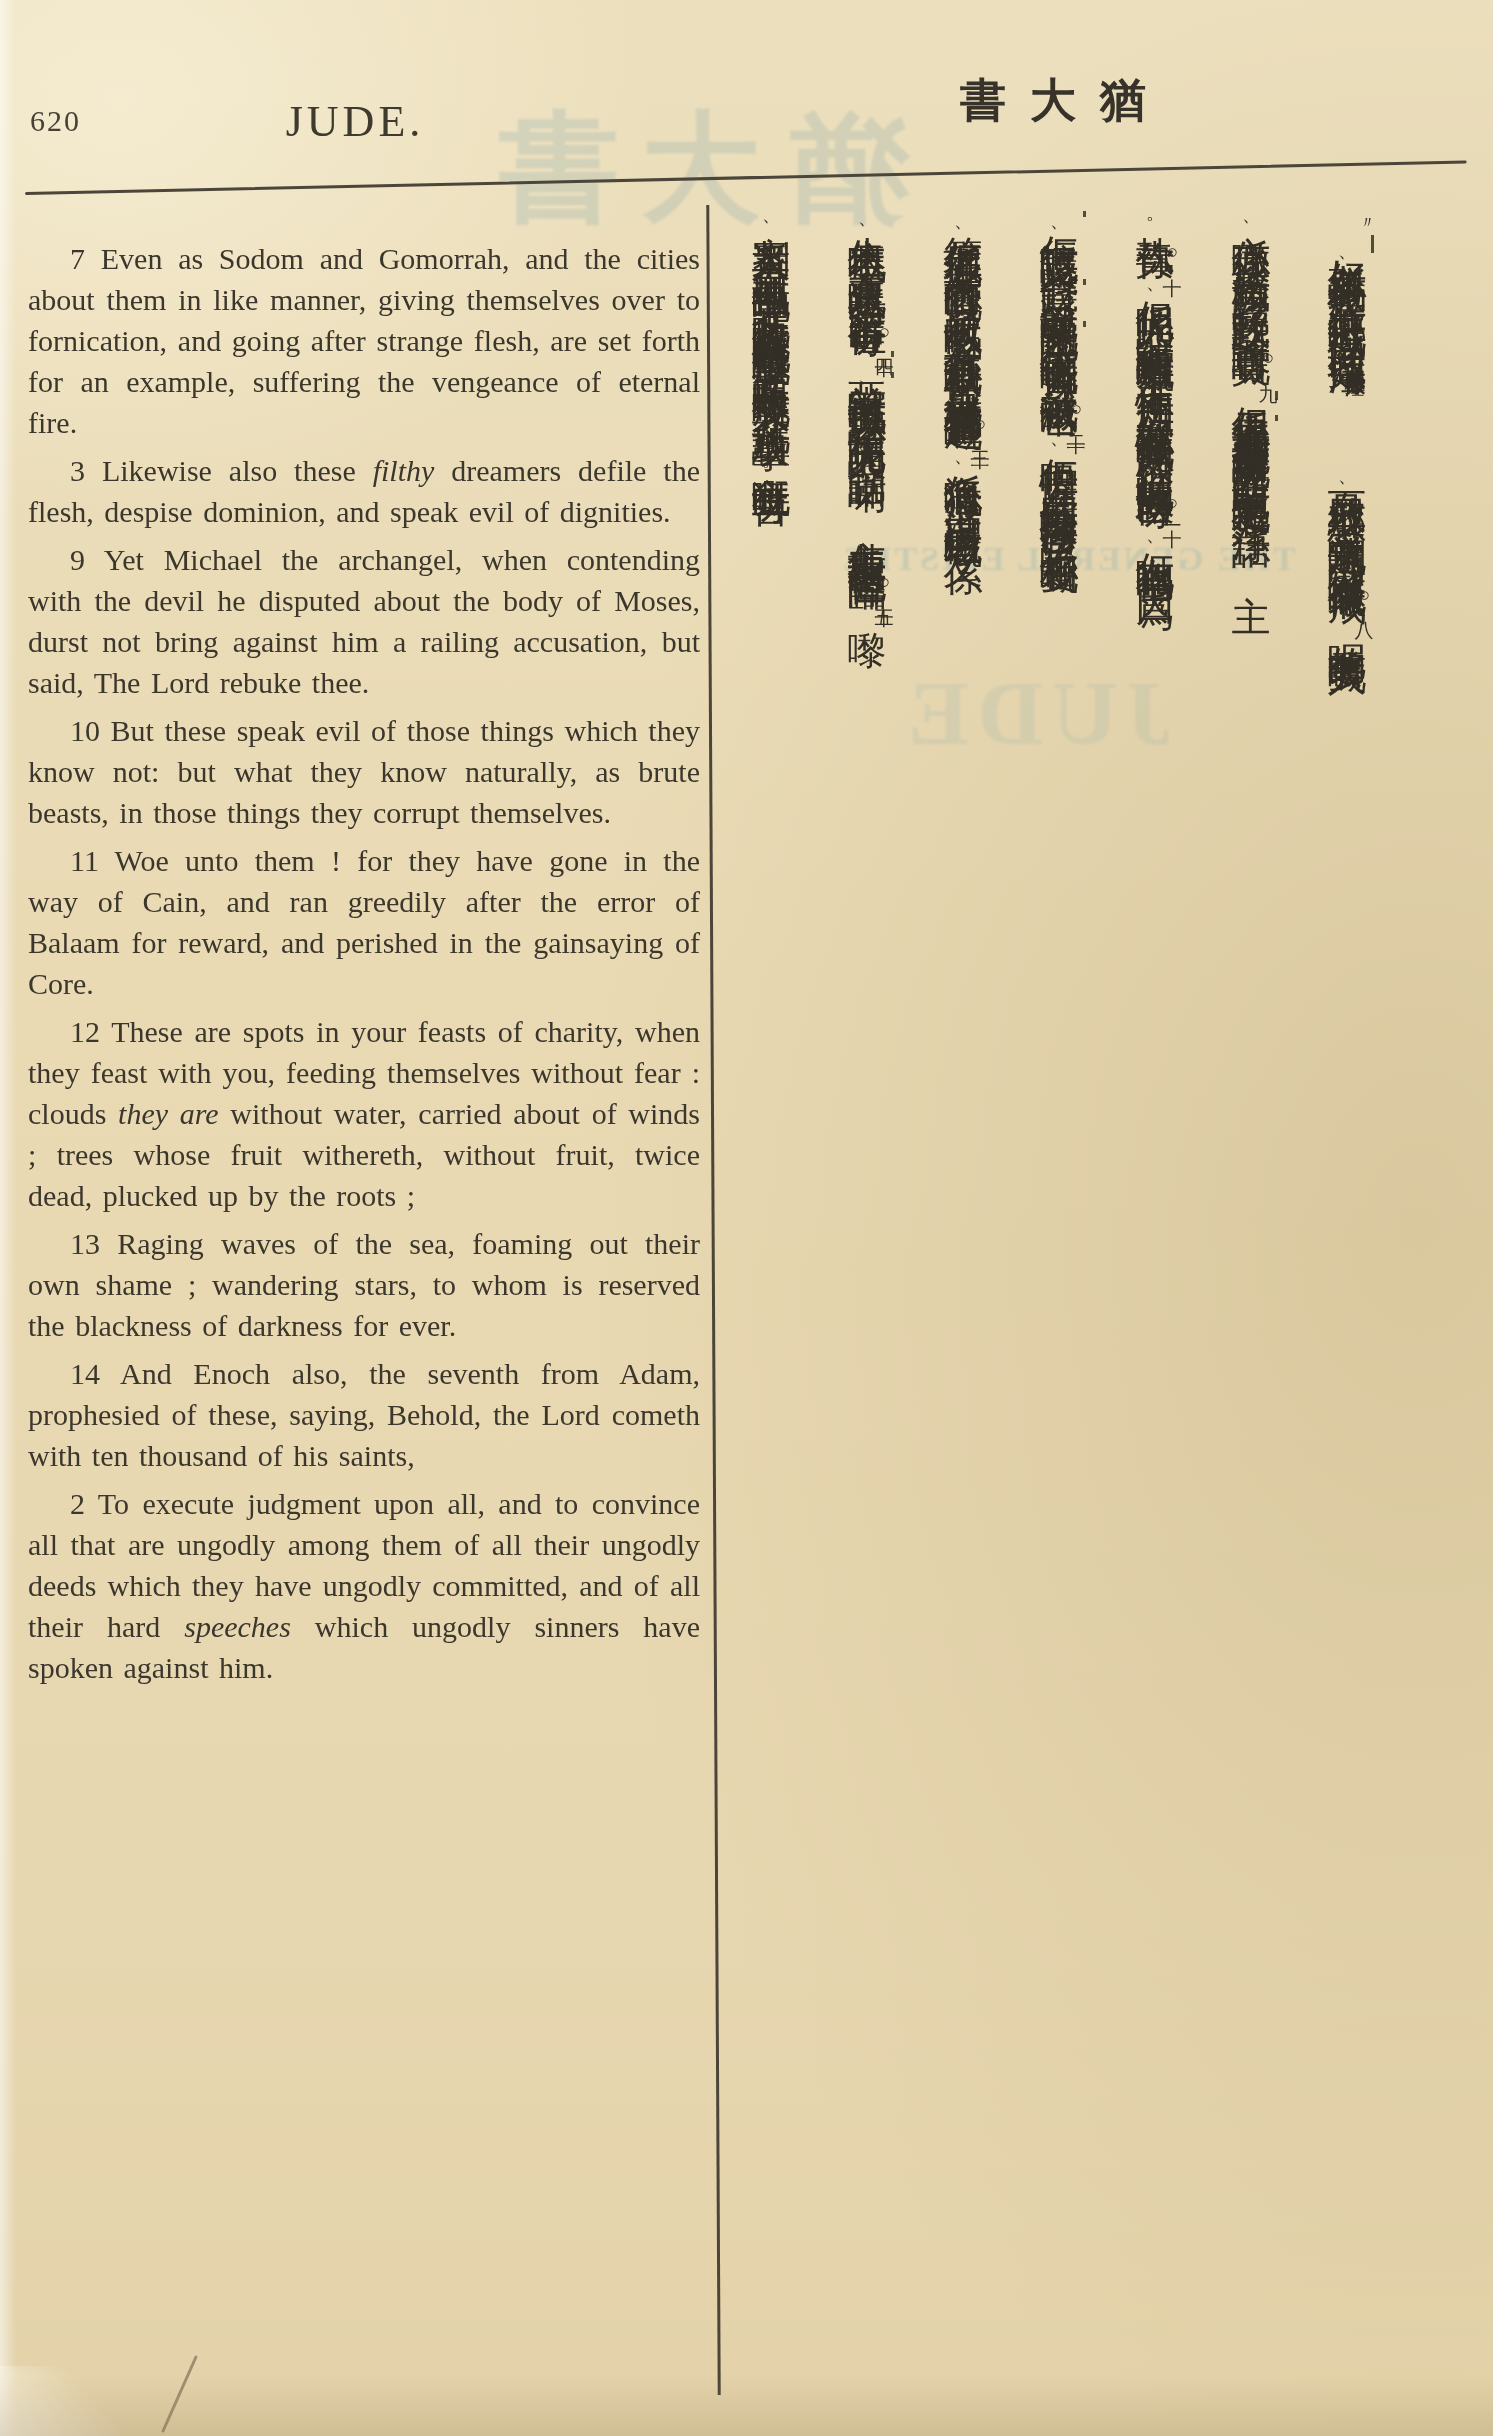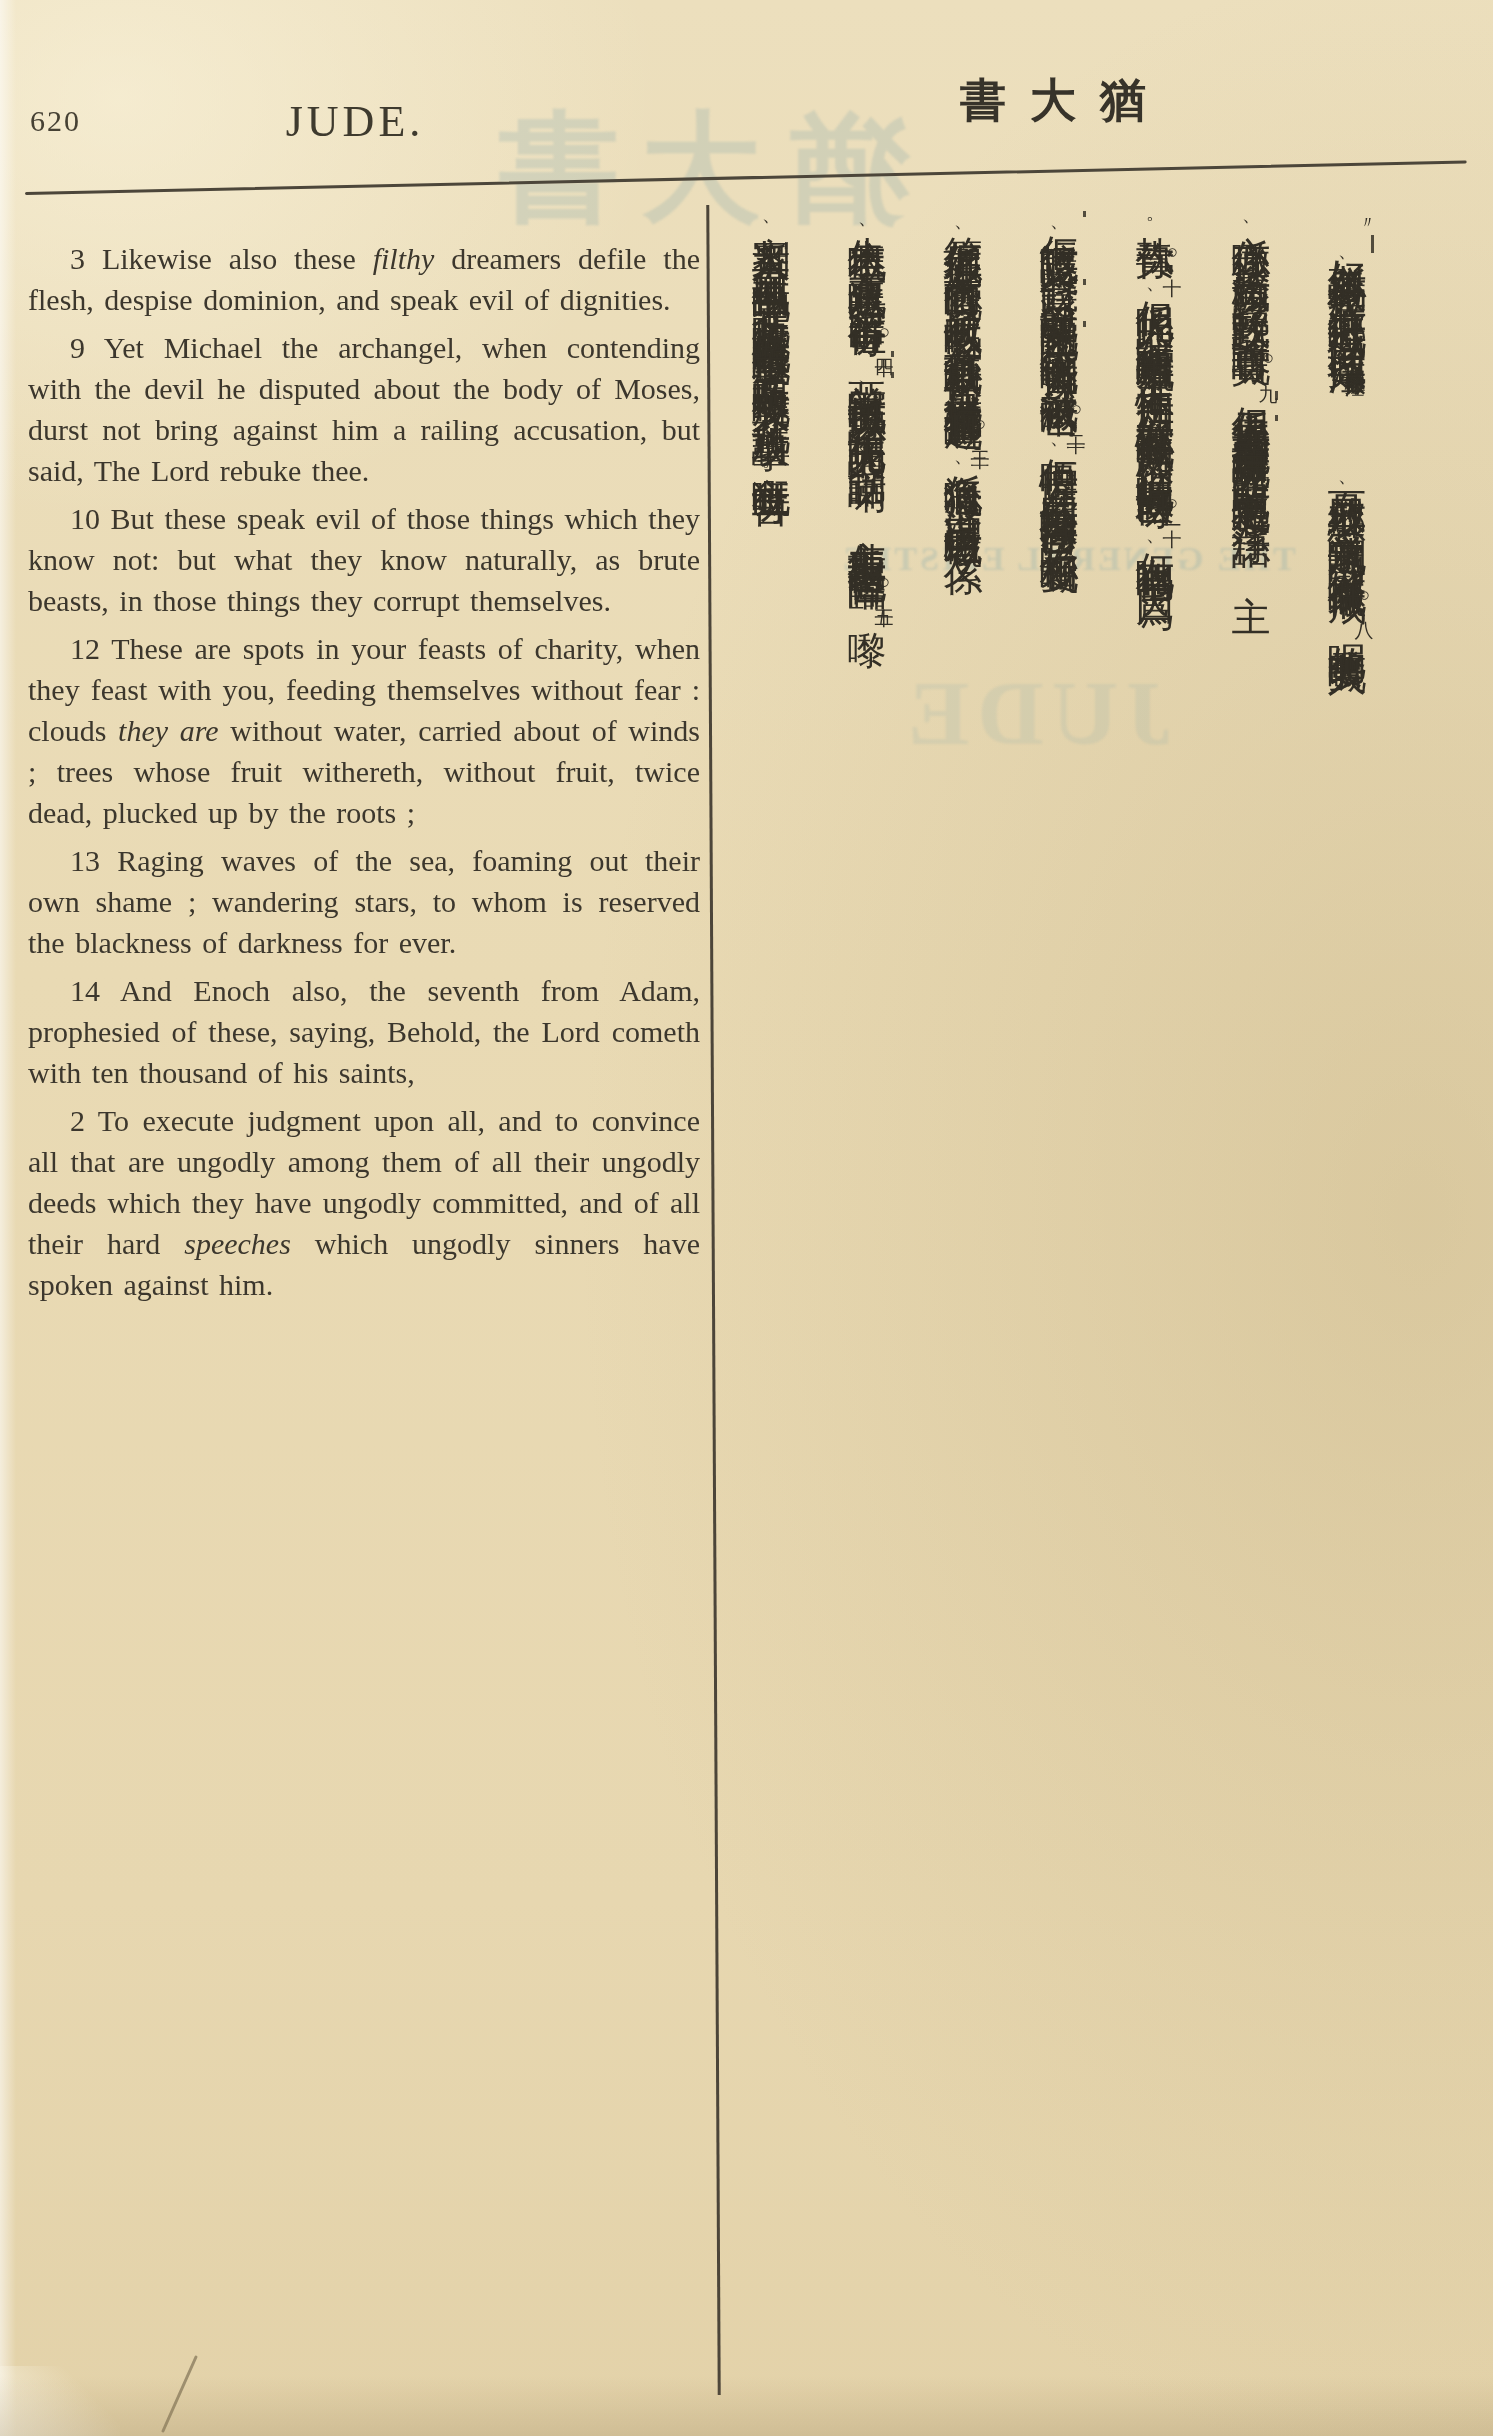--- a/index.html
+++ b/index.html
@@ -92,23 +92,25 @@
   <div class="ghost ghost-zh-title">猶大書</div>
   <div class="ghost ghost-latin-1">THE GENERAL EPISTLE</div>
   <div class="ghost ghost-latin-2">JUDE</div>
 
   <div class="page-number">620</div>
   <div class="title-latin">JUDE.</div>
   <div class="title-chinese">書大猶</div>
   <div class="header-rule"></div>
 
   <div class="english-col">
+      <p><span>7 Even as Sodom and Gomorrah, and the cities about them in like manner, giving themselves over to fornication, and going after strange flesh, are set forth for an example, suffering the vengeance of eternal fire.</span></p>
       <p><span>3 Likewise also these </span><span class="it">filthy</span><span> dreamers defile the flesh, despise dominion, and speak evil of dignities.</span></p>
       <p><span>9 Yet Michael the archangel, when contending with the devil he disputed about the body of Moses, durst not bring against him a railing accusation, but said, The Lord rebuke thee.</span></p>
       <p><span>10 But these speak evil of those things which they know not: but what they know naturally, as brute beasts, in those things they corrupt themselves.</span></p>
+      <p><span>11 Woe unto them ! for they have gone in the way of Cain, and ran greedily after the error of Balaam for reward, and perished in the gainsaying of Core.</span></p>
       <p><span>12 These are spots in your feasts of charity, when they feast with you, feeding themselves without fear : clouds </span><span class="it">they are</span><span> without water, carried about of winds ; trees whose fruit withereth, without fruit, twice dead, plucked up by the roots ;</span></p>
       <p><span>13 Raging waves of the sea, foaming out their own shame ; wandering stars, to whom is reserved the blackness of darkness for ever.</span></p>
       <p><span>14 And Enoch also, the seventh from Adam, prophesied of these, saying, Behold, the Lord cometh with ten thousand of his saints,</span></p>
       <p><span>2 To execute judgment upon all, and to convince all that are ungodly among them of all their ungodly deeds which they have ungodly committed, and of all their hard </span><span class="it">speeches</span><span> which ungodly sinners have spoken against him.</span></p>
     </div>
 
   <div class="divider"></div>
 
   <div class="zh-wrap">
       <div class="v-col"><span class="seg-mark">〃</span><span class="seg-text">好似</span><span class="seg-proper">所多馬蛾摩拉</span><span class="seg-text"><span class="punct">、</span>共佢鄰近嘅城<span class="punct">、</span>同埋做姦淫<span class="punct">、</span></span><span class="seg-gloss">或作同一樣做姦淫</span><span class="seg-text">而且放縱邪慾<span class="punct">、</span>受永遠嘅刑罰<span class="punct">、</span>嚟做後來嘅儆戒<span class="punct">。</span></span><span class="seg-verse">○八</span><span class="seg-text">呢的發夢嘅人</span></div>

